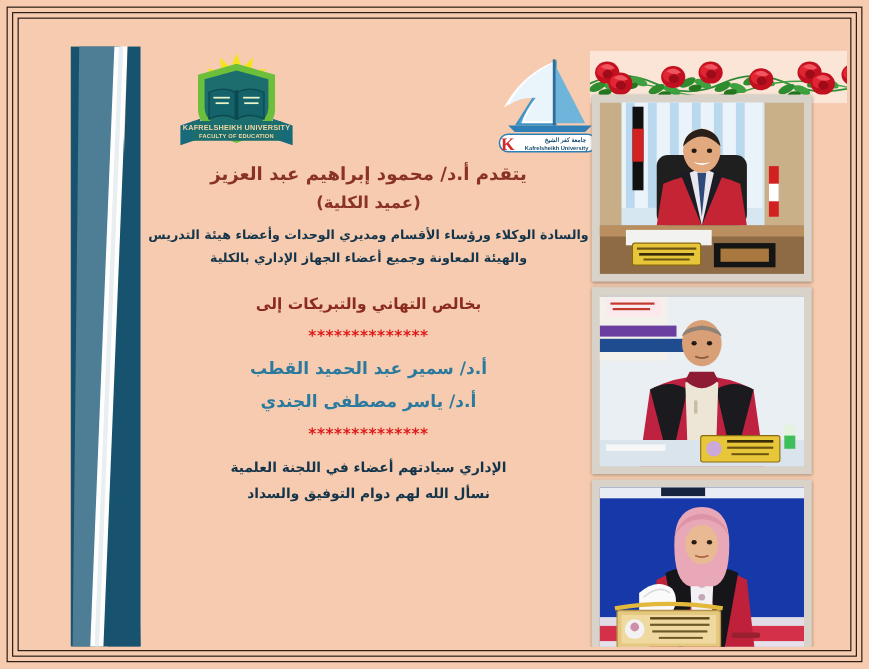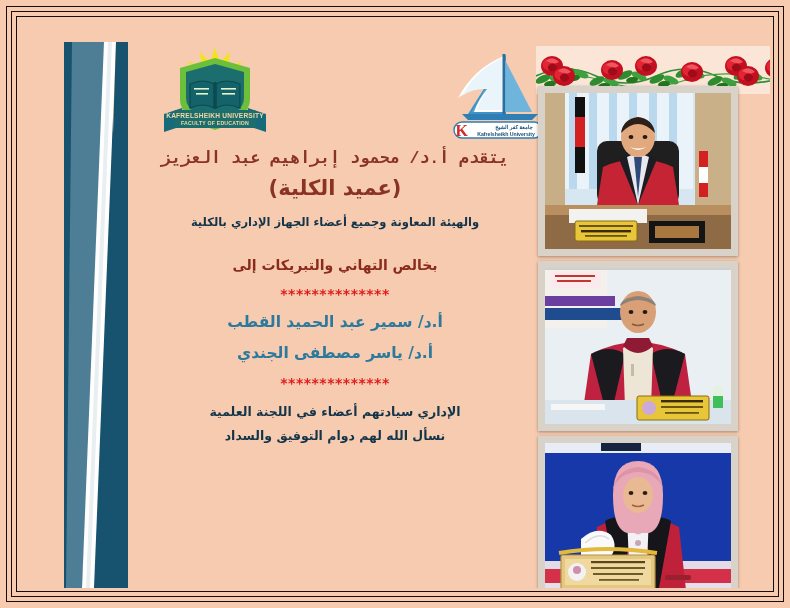--- a/index.html
+++ b/index.html
@@ -76,22 +76,22 @@
     line-height:1.38;
     font-weight:bold;
     white-space:nowrap;
   }
   .maroon{ color:#8A3324; }
   .darkred{ color:#8A2B1E;margin-top:13px; }
   .red{ color:#E01B1B; letter-spacing:0.5px; }
   .teal{ color:#2B7A9E; }
   .navy{ color:#14344A; }
 
-  .t-head{ font-size:16.5px;font-family:Liberation Mono, monospace; }
-  .t-sub{ font-size:21px; }
+  .t-head{ font-size:16.5px; }
+  .t-sub{ font-size:15px; }
   .t-body{ font-size:11.5px; line-height:1.55; }
   .t-greet{ font-size:14px; }
   .t-stars{ font-size:14px; margin:10px 0 8px 0;}
   .t-name{ font-size:15.5px; margin-bottom:9px;}
   .t-foot{ font-size:12.5px; line-height:1.7; }
 
   .sp-sm{height:8px;}
 
   
   .photos{
@@ -214,20 +214,21 @@
   </div>
 
   <div class="text-col">
 
     <p class="ln t-head maroon">يتقدم أ.د/ محمود إبراهيم عبد العزيز</p>
 
     <p class="ln t-sub maroon">(عميد الكلية)</p>
 
     <div class="sp-sm"></div>
 
+    <p class="ln t-body navy">والسادة الوكلاء ورؤساء الأقسام ومديري الوحدات وأعضاء هيئة التدريس</p>
     <p class="ln t-body navy">والهيئة المعاونة وجميع أعضاء الجهاز الإداري بالكلية</p>
 
     <div class="sp-sm"></div>
 
     <p class="ln t-greet darkred">بخالص التهاني والتبريكات إلى</p>
 
     <p class="ln t-stars red">**************</p>
 
     <p class="ln t-name teal">أ.د/ سمير عبد الحميد القطب</p>
     <p class="ln t-name teal">أ.د/ ياسر مصطفى الجندي</p>

